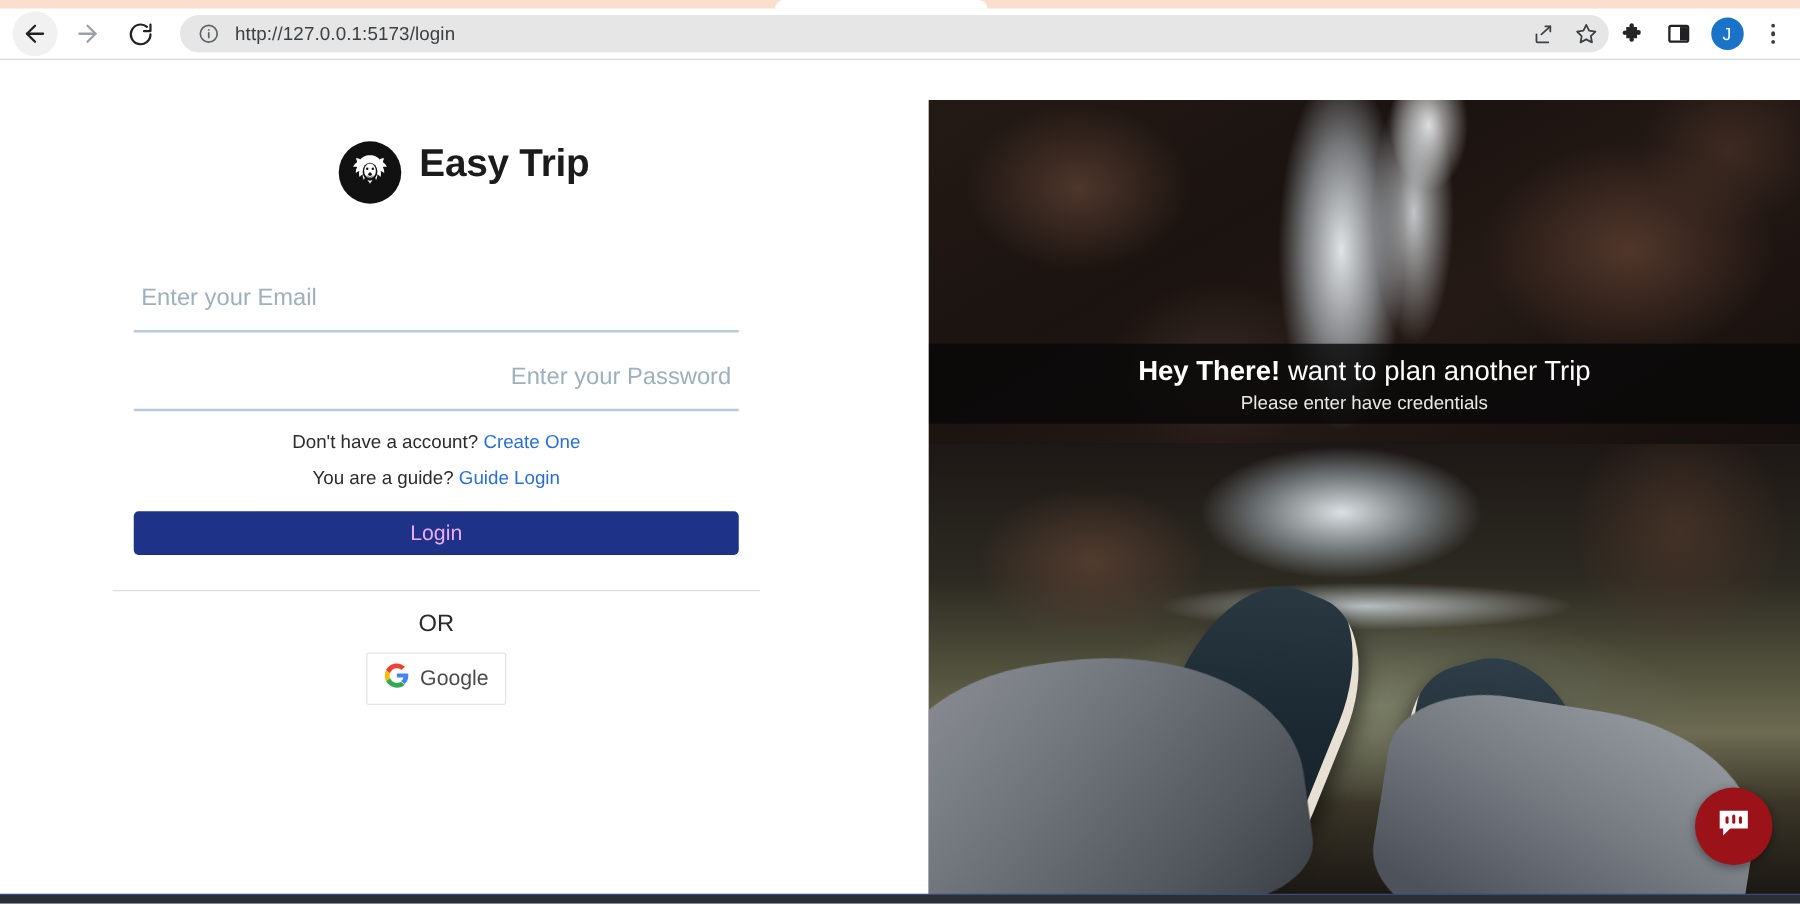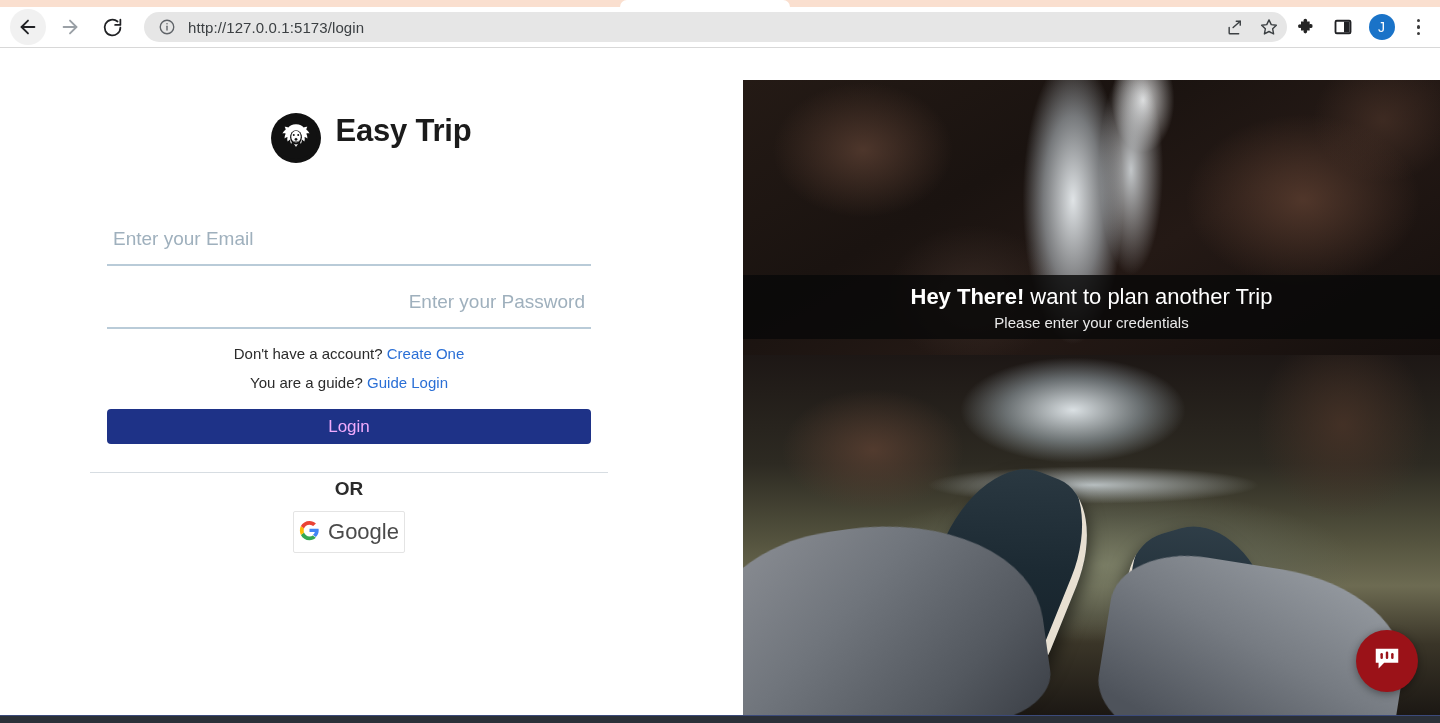--- a/index.html
+++ b/index.html
@@ -112,30 +112,30 @@
     display: block; width: 484px; height: 35px; margin-top: 18px;
     background: #1e3287; color: #f0abfc; border: none; border-radius: 4px;
     font-size: 17px; font-family: "Liberation Sans", sans-serif;
     cursor: pointer;
   }
 
   .divider {
     width: 518px; margin: 28px auto 0 -17px; height: 1px;
     background: #d7dde2; border: none;
   }
-  .or-text { text-align: center; font-size: 19px; color: #2b2b2b; margin-top: 5px; font-weight: bold; }
+  .or-text { text-align: center; font-size: 19px; color: #2b2b2b; margin-top: 16px; }
   .loginwith-text { text-align: center; font-size: 15px; color: #3a3a3a; margin-top: 8px; }
 
   .google-btn {
     margin: 11px auto 0; width: 112px; height: 42px;
     border: 1px solid #e4e4e4; background: #fff; border-radius: 2px;
     display: flex; align-items: center; justify-content: center; gap: 8px;
     cursor: pointer;
   }
-  .google-label { font-size: 22px; color: #4a4a4a; }
+  .google-label { font-size: 17px; color: #4a4a4a; }
 
   
   .right-pane {
     width: 697px; height: 100%; position: relative; overflow: hidden;
     background: #17120f;
   }
   .photo-top, .photo-bottom { position: absolute; left: 0; width: 697px; overflow: hidden; }
   .photo-top { top: 0; height: 275px; }
   .photo-bottom { top: 275px; height: 361px; }
 
@@ -372,21 +372,21 @@
         <div class="boot-right"></div>
         <div class="leg-left"></div>
         <div class="leg-right"></div>
       </div>
 
       <div class="banner">
         <div class="banner-title">
           <b>Hey There!</b>
           <span>want to plan another Trip</span>
         </div>
-        <div class="banner-sub">Please enter your credentials</div>
+        <div class="banner-sub">Please enter have credentials</div>
       </div>
 
       <div class="chat-fab">
         <span>
           <svg width="30" height="30" viewBox="0 0 32 32" fill="#fff">
             <path d="M4 5h24v15H13l-6 6v-6H4z"></path>
             <g fill="#9b1218">
               <rect x="9" y="9.5" width="2.6" height="6.5" rx="1.3"></rect>
               <rect x="14.7" y="8" width="2.6" height="8" rx="1.3"></rect>
               <rect x="20.4" y="9.5" width="2.6" height="6.5" rx="1.3"></rect>

